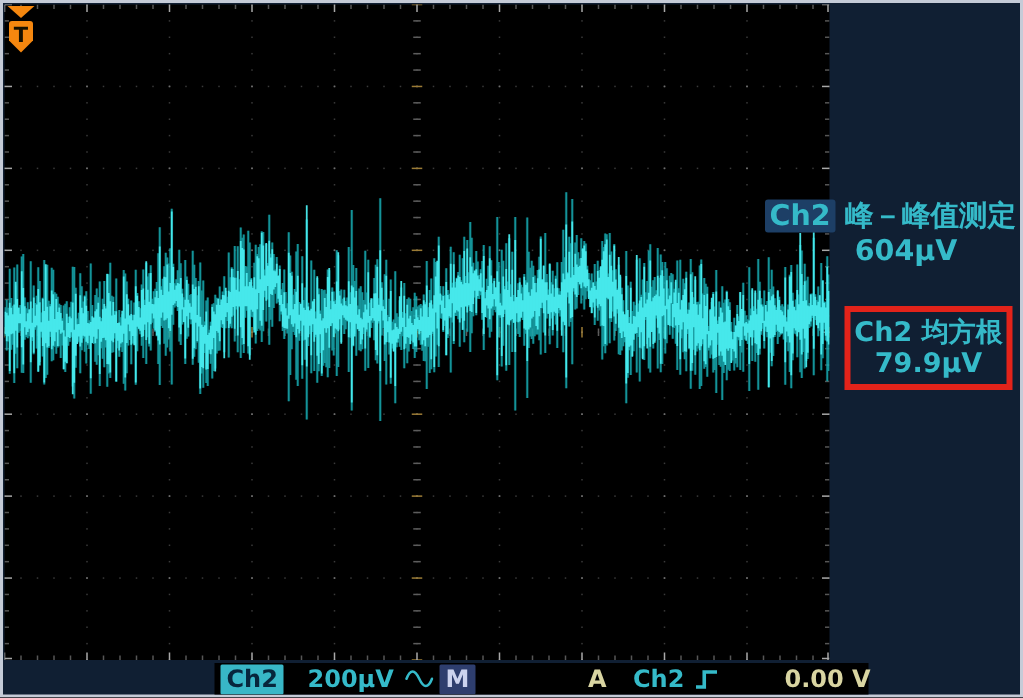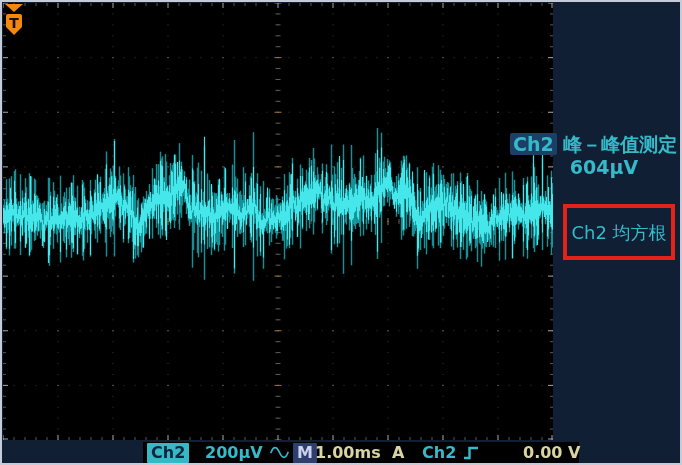--- a/index.html
+++ b/index.html
@@ -22,21 +22,21 @@
     position:absolute;left:508px;top:131px;width:174px;
     color:var(--text-cyan,#35bac9);font-weight:bold;font-size:19px;line-height:22px;
   }
   .meas1 .lbl{white-space:nowrap;}
   .meas1 .chbox{background:var(--ch-label-bg,#1d3f66);padding:0 3px;border-radius:2px;}
   .meas1 .val{text-align:center;padding-left:14px;font-size:19px;margin-top:1px;}
   .red-box{
     position:absolute;left:561px;top:202px;width:112px;height:56px;
     border:4px solid var(--highlight-red,#e3231a);
     display:flex;flex-direction:column;align-items:center;justify-content:center;
-    color:var(--text-cyan,#35bac9);font-weight:normal;font-size:18px;line-height:21px;
+    color:var(--text-cyan,#35bac9);font-weight:bold;font-size:18px;line-height:21px;
   }
   .red-box .lbl{white-space:nowrap;}
   
   .statusbar{
     position:absolute;left:0;top:438px;width:682px;height:25px;
     font-weight:bold;font-size:16px;line-height:20px;
   }
   .statusbar .blackstrip{position:absolute;left:141px;top:2px;width:436px;height:22px;background:#000;}
   .statusbar .item{position:absolute;top:3px;white-space:pre;}
   .cyan{color:var(--text-cyan,#35bac9);}
@@ -1075,31 +1075,31 @@
     </svg>
   </div>
 
   <div class="meas1">
     <div class="lbl"><span class="chbox">Ch2</span> <span>峰－峰值测定</span></div>
     <div class="val">604μV</div>
   </div>
 
   <div class="red-box">
     <div class="lbl"><span>Ch2</span> <span>均方根</span></div>
+    <div class="val">79.9μV</div>
   </div>
 
   <div class="statusbar">
     <div class="blackstrip"></div>
     <span class="badge-ch">Ch2</span>
     <span class="item cyan" style="left:203px">200μV</span>
     <svg class="icon-svg" style="left:268px" width="19" height="15" viewBox="0 0 19 15">
       <path d="M1,7.5 C3.5,1 6.5,1 9.5,7.5 C12.5,14 15.5,14 18,7.5" stroke="#35bac9" stroke-width="1.7" fill="none" stroke-linecap="round"></path>
     </svg>
     <span class="badge-m">M</span>
-    <span class="item tan" style="left:313px">1.00ms</span>
     <span class="item tan" style="left:390px">A</span>
     <span class="item cyan" style="left:420px">Ch2</span>
     <svg class="icon-svg" style="left:461px" width="16" height="16" viewBox="0 0 16 16">
       <path d="M1,13 L6.5,13 L6.5,3 L15,3" stroke="#35bac9" stroke-width="2.4" fill="none"></path>
     </svg>
     <span class="item tan" style="left:521px">0.00 V</span>
   </div>
 
 </div>
 

